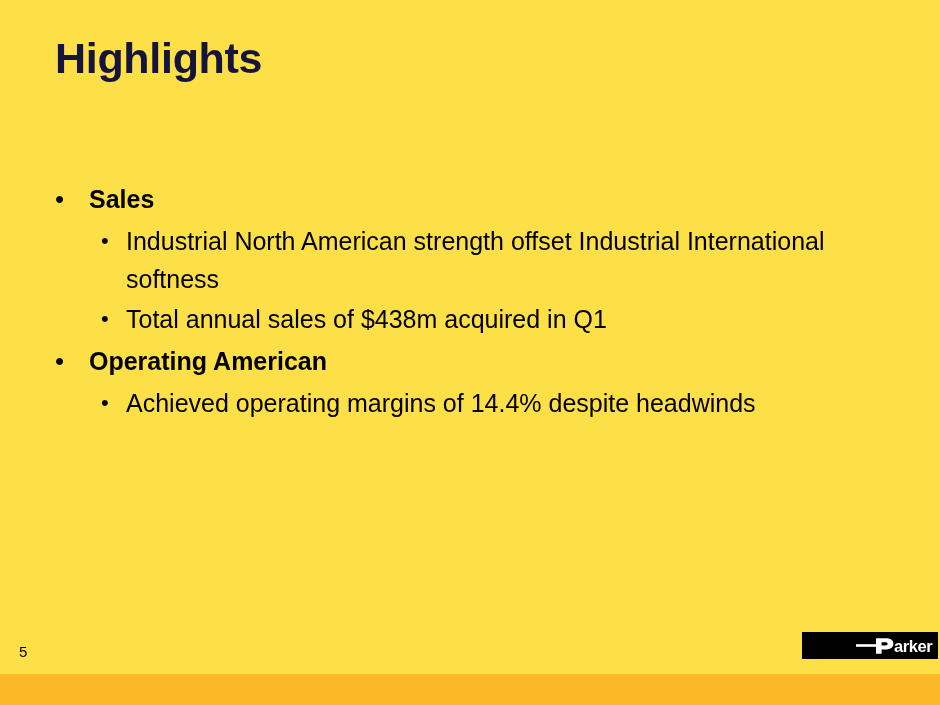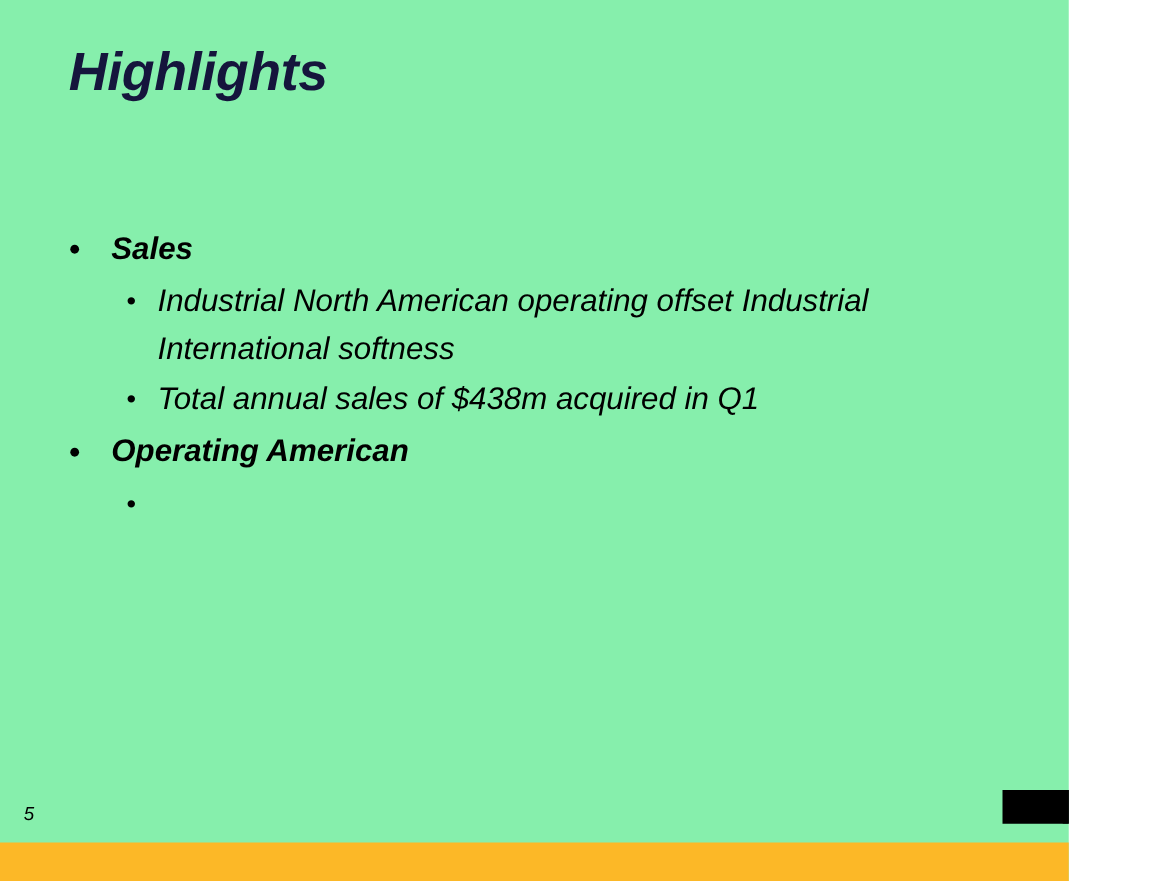--- a/index.html
+++ b/index.html
@@ -2,26 +2,25 @@
 <html><head>
 <meta charset="utf-8">
 <style>
   html, body {
     margin: 0;
     padding: 0;
     background: #ffffff;
   }
   .slide {
     position: relative;
-    width: 855px;
+    width: 940px;
     height: 705px;
-    background: #86efac;
+    background: #fde047;
     overflow: hidden;
     font-family: "Liberation Sans", sans-serif;
-    font-style: italic;
   }
 
   
   .title-block {
     position: absolute;
     left: 55px;
     top: 36px;
     width: 700px;
   }
   .slide-title {
@@ -135,35 +134,36 @@
 
   <div class="body-block">
 
     <div class="bullet-row bullet-l1">
       <span class="marker">•</span>
       <span class="btext-l1">Sales</span>
     </div>
 
     <div class="bullet-row bullet-l2">
       <span class="marker">•</span>
-      <span class="btext-l2">Industrial North American operating offset Industrial International softness</span>
+      <span class="btext-l2">Industrial North American strength offset Industrial International softness</span>
     </div>
 
     <div class="bullet-row bullet-l2">
       <span class="marker">•</span>
       <span class="btext-l2">Total annual sales of $438m acquired in Q1</span>
     </div>
 
     <div class="bullet-row bullet-l1">
       <span class="marker">•</span>
       <span class="btext-l1">Operating American</span>
     </div>
 
     <div class="bullet-row bullet-l2">
       <span class="marker">•</span>
+      <span class="btext-l2">Achieved operating margins of 14.4% despite headwinds</span>
     </div>
 
   </div>
 
   <div class="page-number">5</div>
 
   <div class="logo">
     <svg width="88" height="27" viewBox="0 0 88 27" xmlns="http://www.w3.org/2000/svg" aria-hidden="true">
       <rect x="0" y="0" width="88" height="27" fill="#000000"></rect>
 

